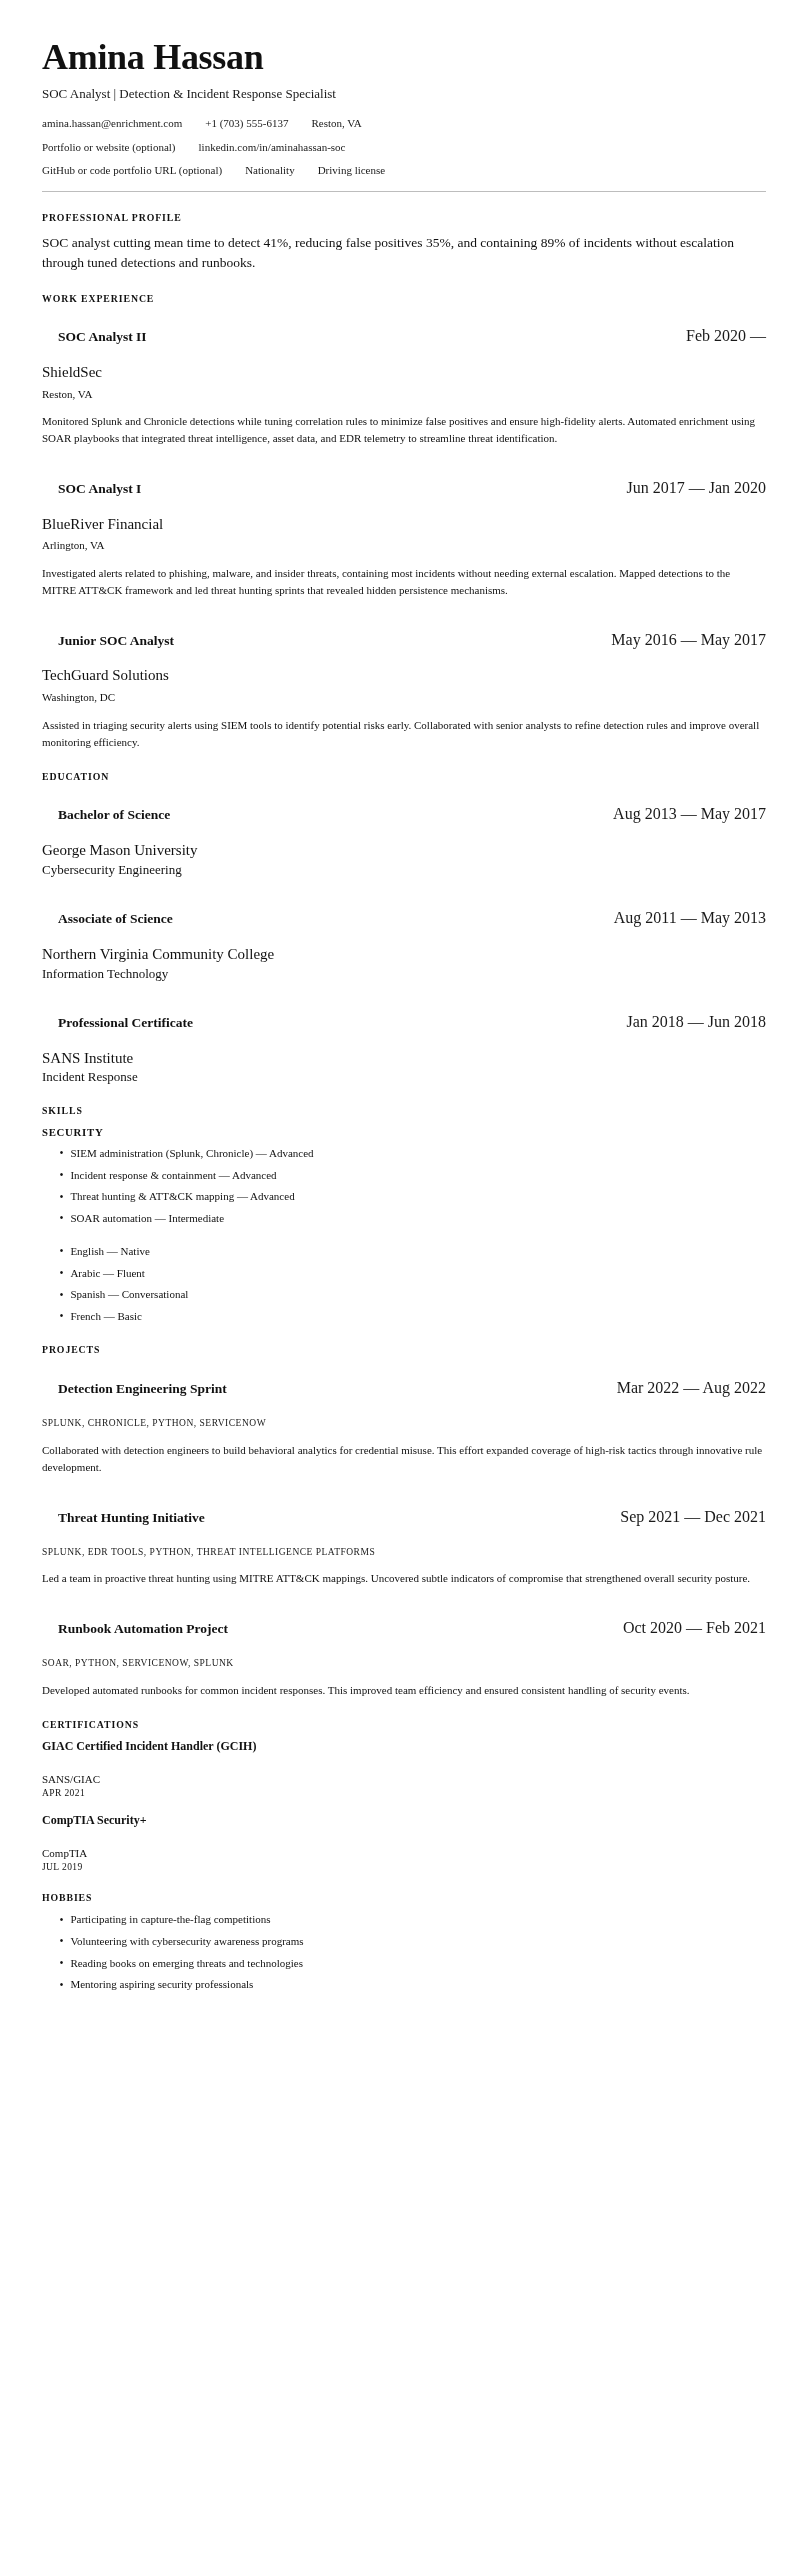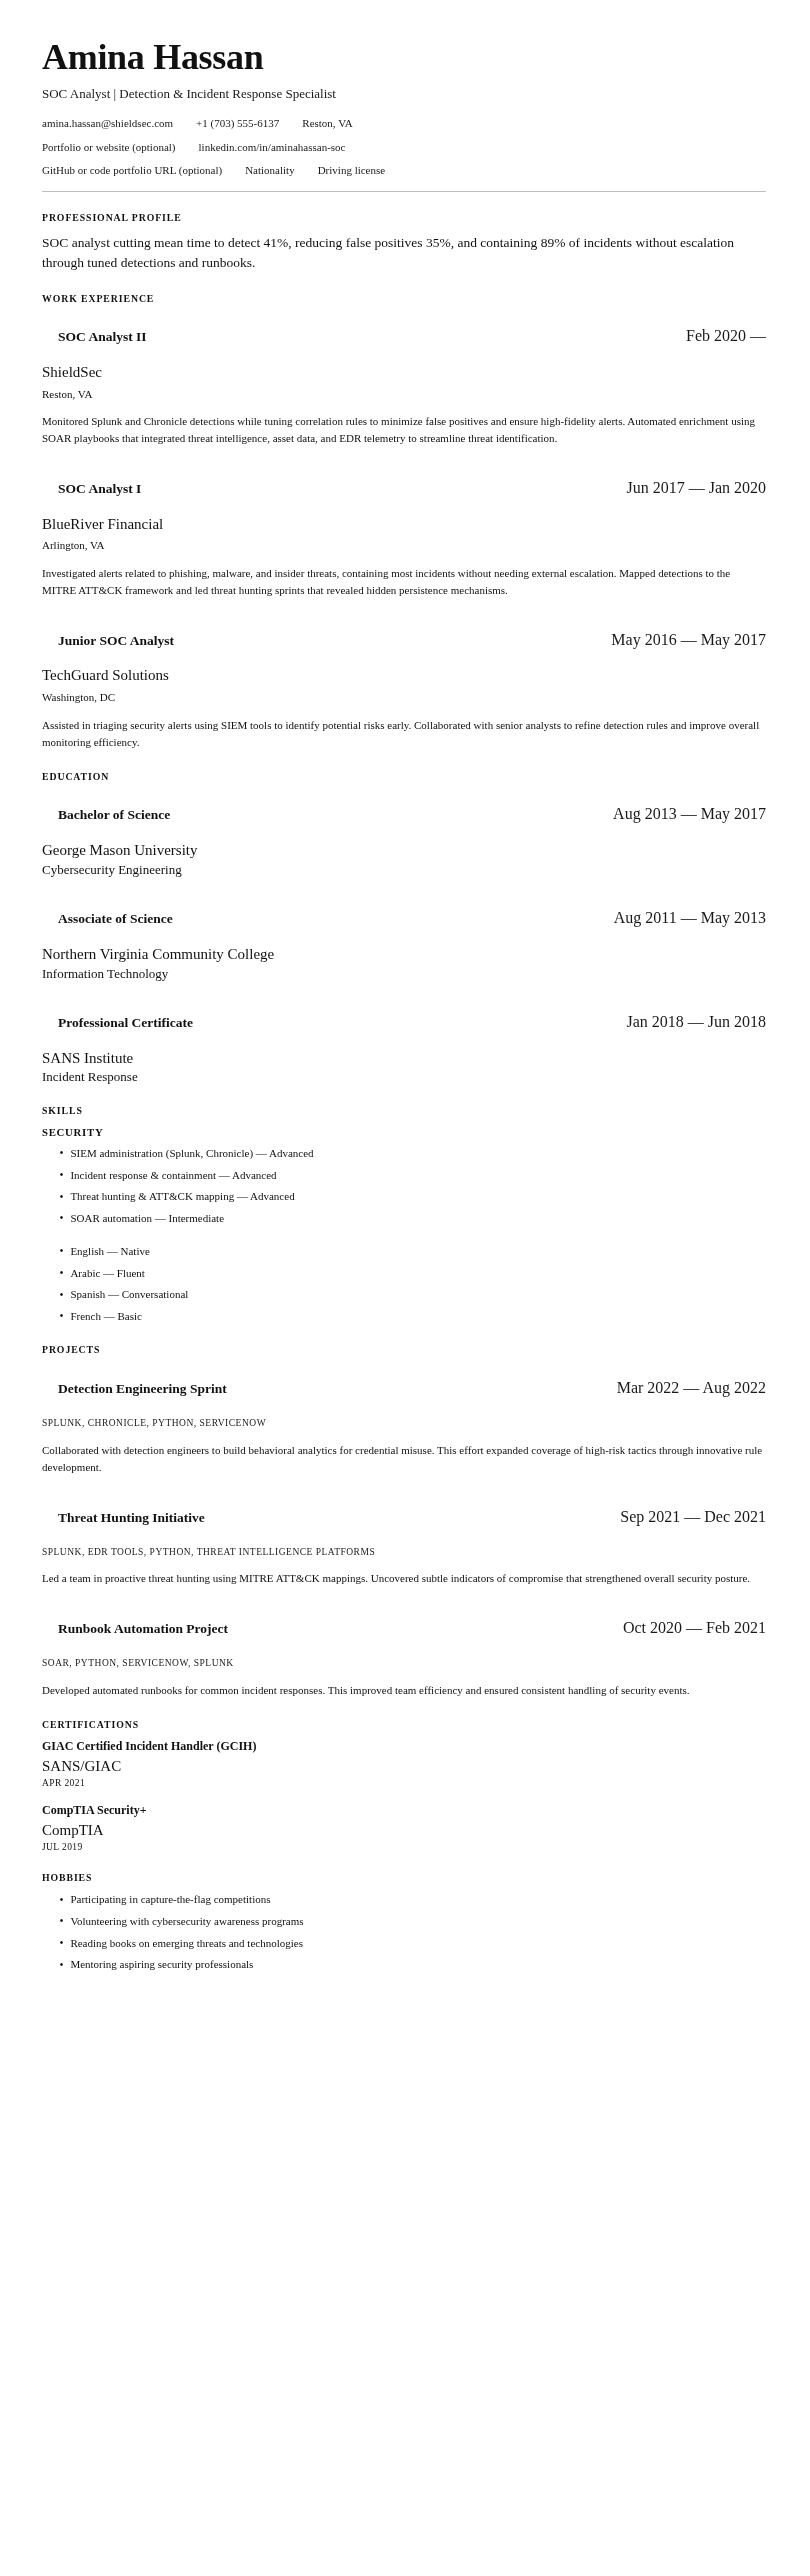--- a/index.html
+++ b/index.html
@@ -139,40 +139,40 @@
     font-size: 11.5px;
   }
 
   .cert-entry { margin-bottom: 15px; }
   .cert-name {
     font-size: 12px;
     font-weight: bold;
     margin: 0;
   }
   .cert-org {
-    font-size: 15px;
-    margin-top: 4px;
+    font-size: 11px;
+    margin-top: 19px;
   }
   .cert-date {
     font-size: 9.5px;
     letter-spacing: 0.4px;
     text-transform: uppercase;
     margin-top: 2.7px;
   }
 </style>
 </head>
 <body>
 
 <div class="page">
 
   <h1 class="name">Amina Hassan</h1>
   <div class="headline">SOC Analyst | Detection &amp; Incident Response Specialist</div>
 
   <div class="contact-row">
-    <span class="item">amina.hassan@shieldsec.com</span>
+    <span class="item">amina.hassan@enrichment.com</span>
     <span class="item">+1 (703) 555-6137</span>
     <span class="item">Reston, VA</span>
   </div>
 
   <div class="contact-row">
     <span class="item">Portfolio or website (optional)</span>
     <span class="item">linkedin.com/in/aminahassan-soc</span>
   </div>
 
   <div class="contact-row">

